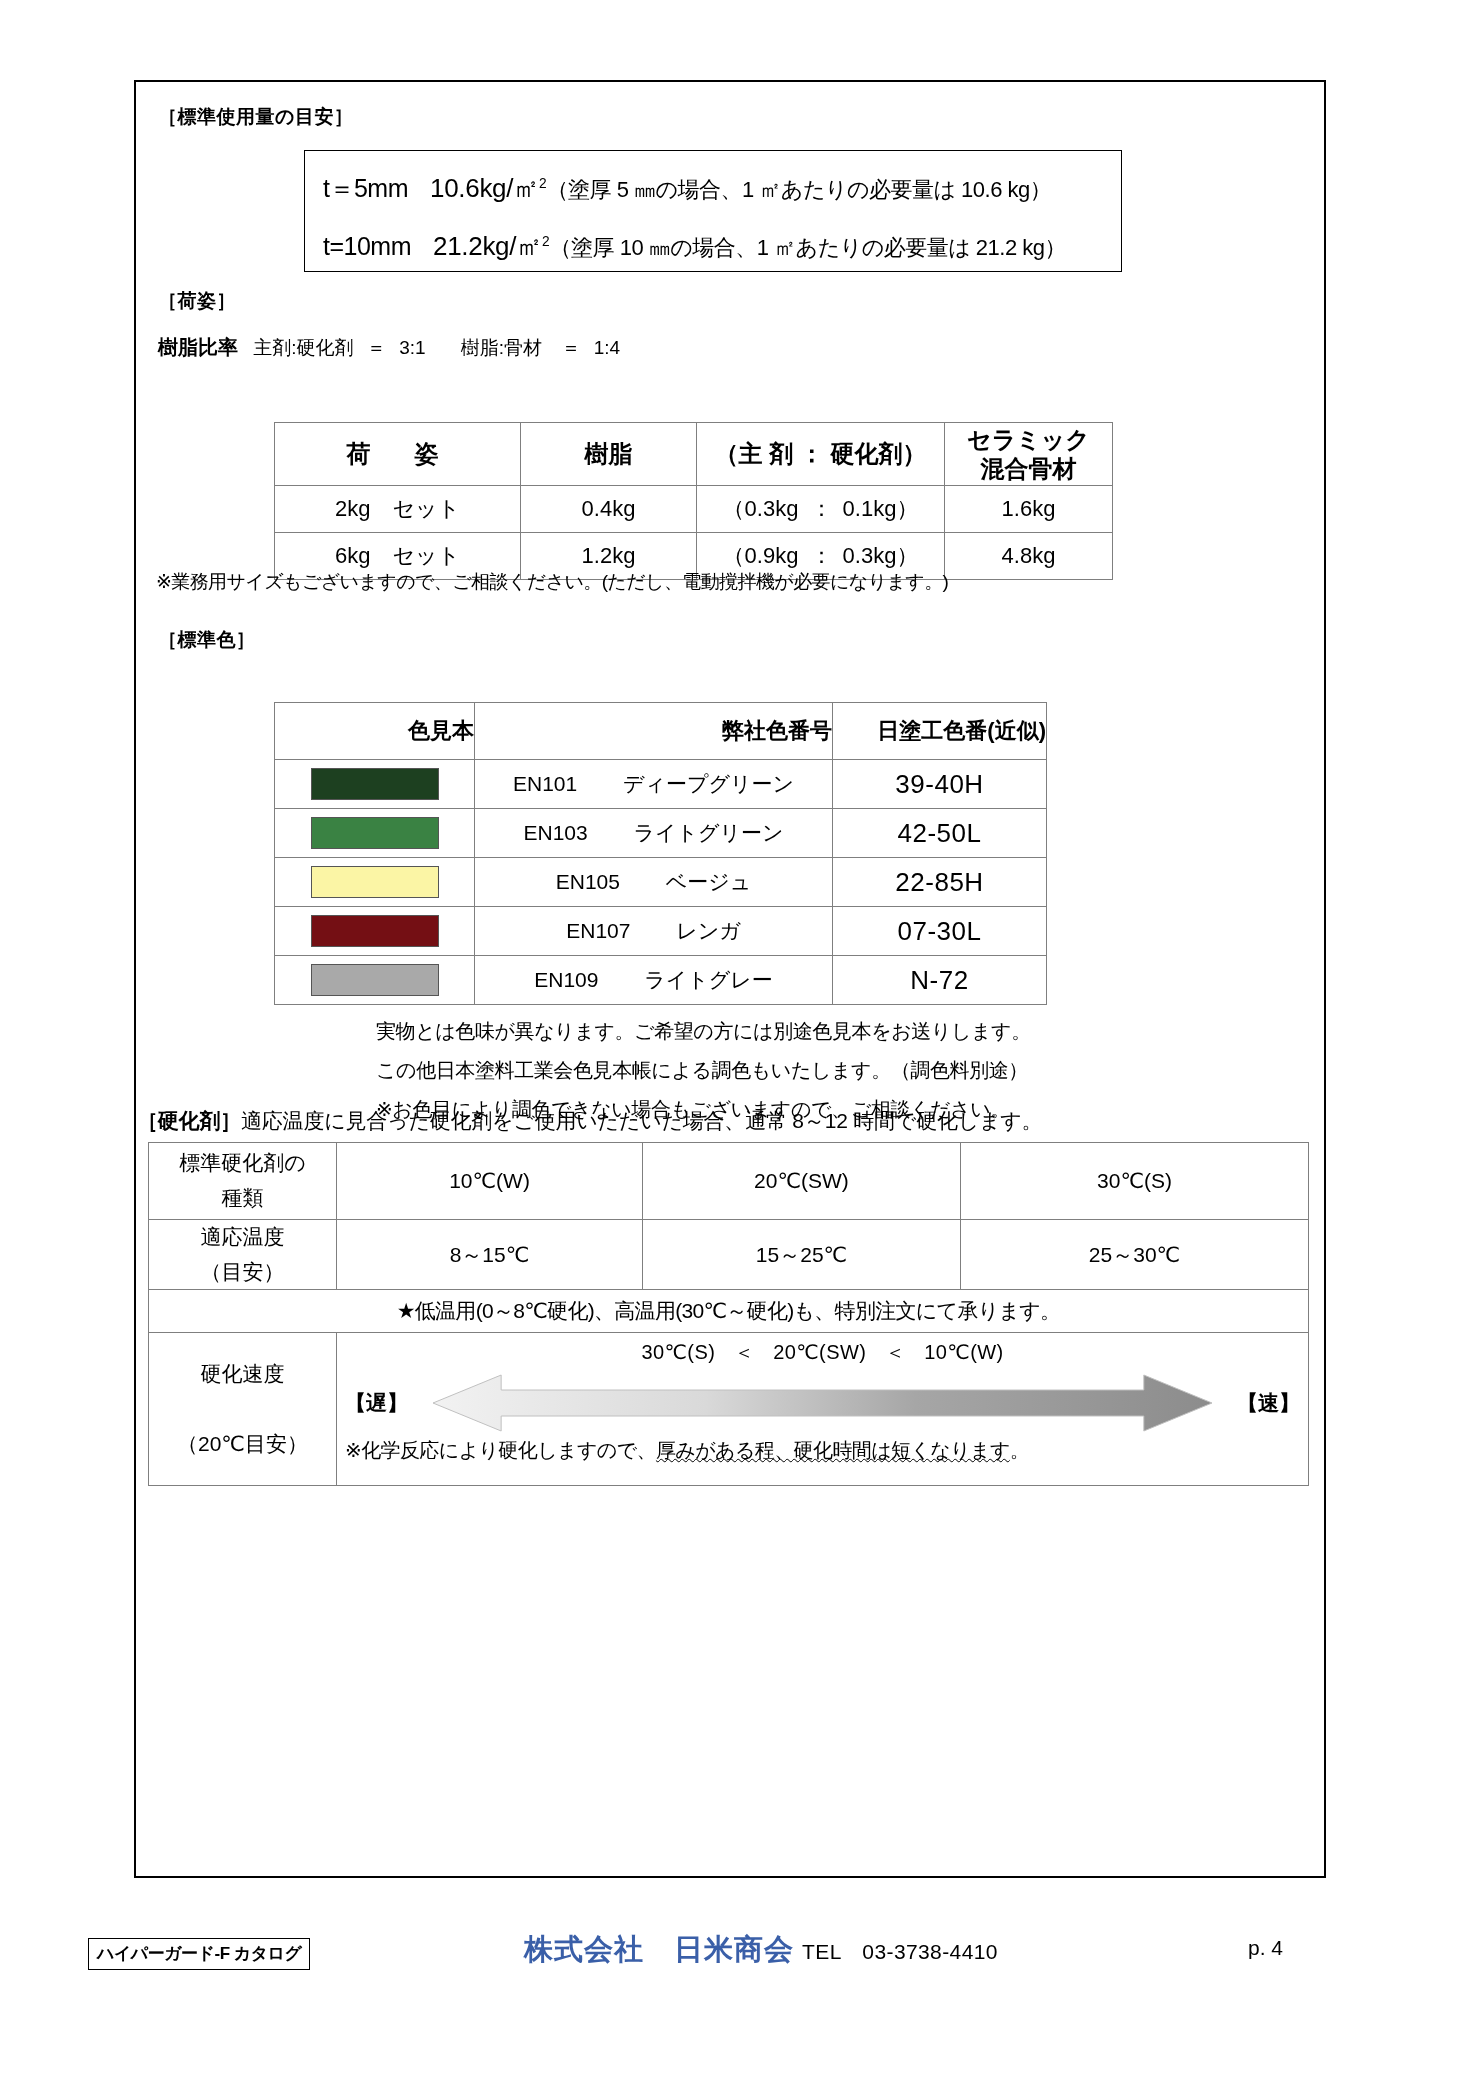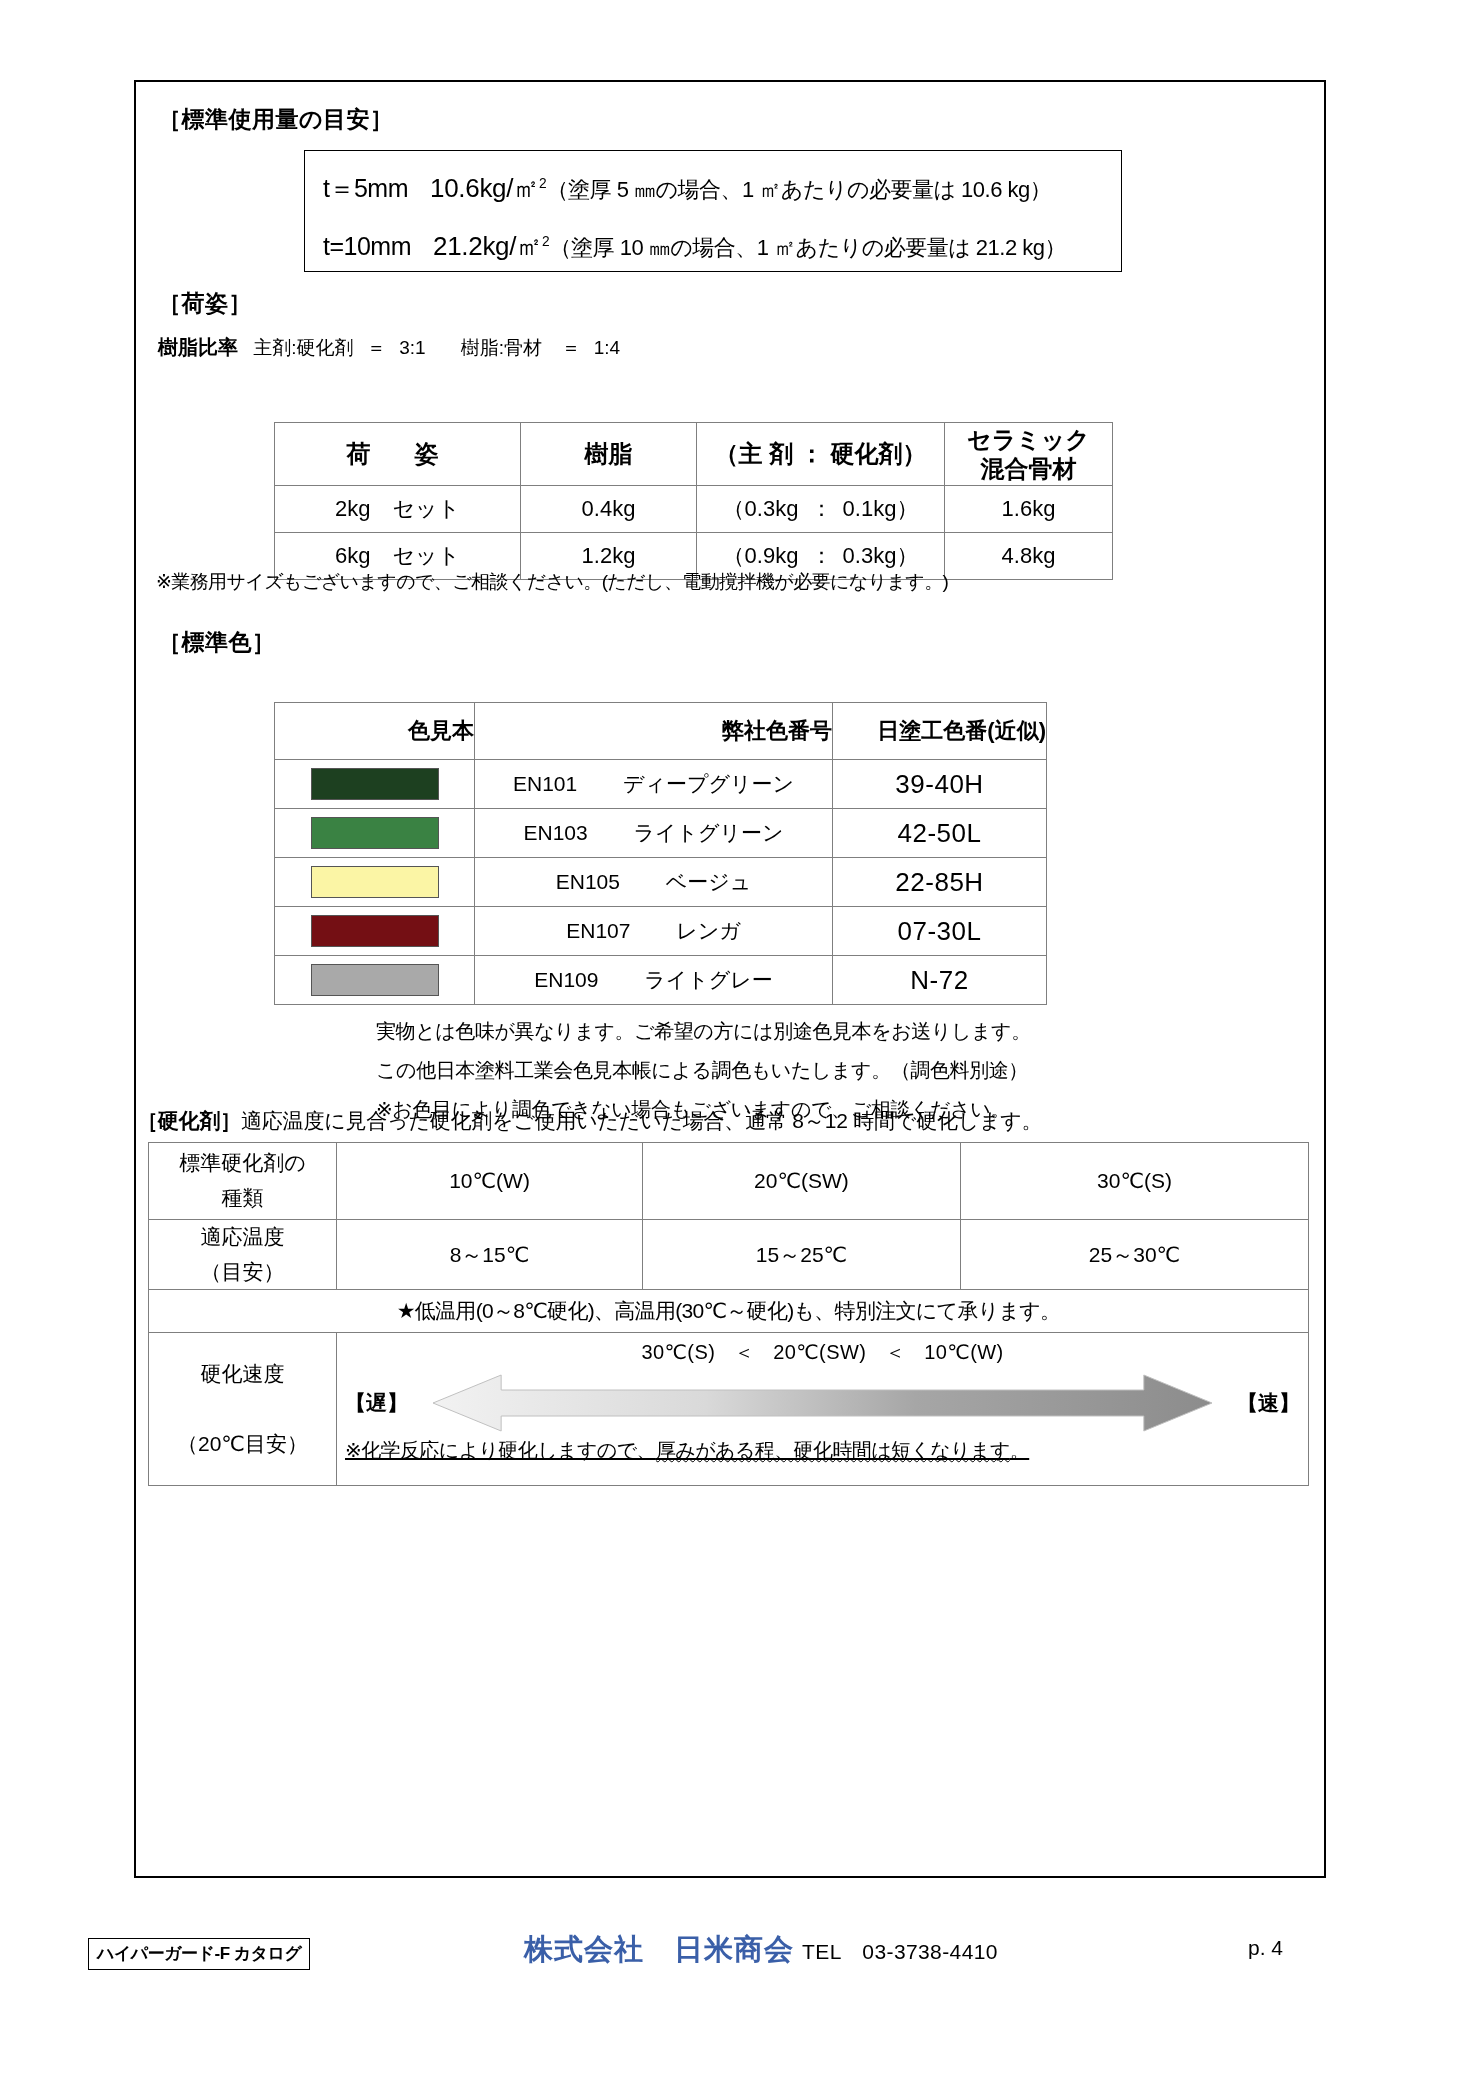--- a/index.html
+++ b/index.html
@@ -32,21 +32,21 @@
     position: absolute;
     left: 0; top: 0;
     width: 100%;
     height: 100%;
   }
 
   
   .sec-head {
     position: absolute;
     font-weight: bold;
-    font-size: 23px;
+    font-size: 19px;
     letter-spacing: 0.5px;
     white-space: nowrap;
   }
 
   
   .usage-box {
     position: absolute;
     left: 168px;
     top: 68px;
     width: 818px;
@@ -216,21 +216,20 @@
     height: 60px;
   }
   .arrow-wrap svg { display: block; width: 100%; height: 60px; }
   .speed-note {
     position: absolute;
     left: 8px;
     top: 104px;
     font-size: 20px;
     letter-spacing: -0.6px;
     white-space: nowrap;
-    text-decoration: underline;
   }
   .wavy {
     text-decoration: underline;
     text-decoration-style: wavy;
     text-decoration-thickness: 1px;
   }
 
   
   .footer { position: absolute; left: 0; top: 1930px; width: 1284px; height: 80px; }
   .footer-tag {

